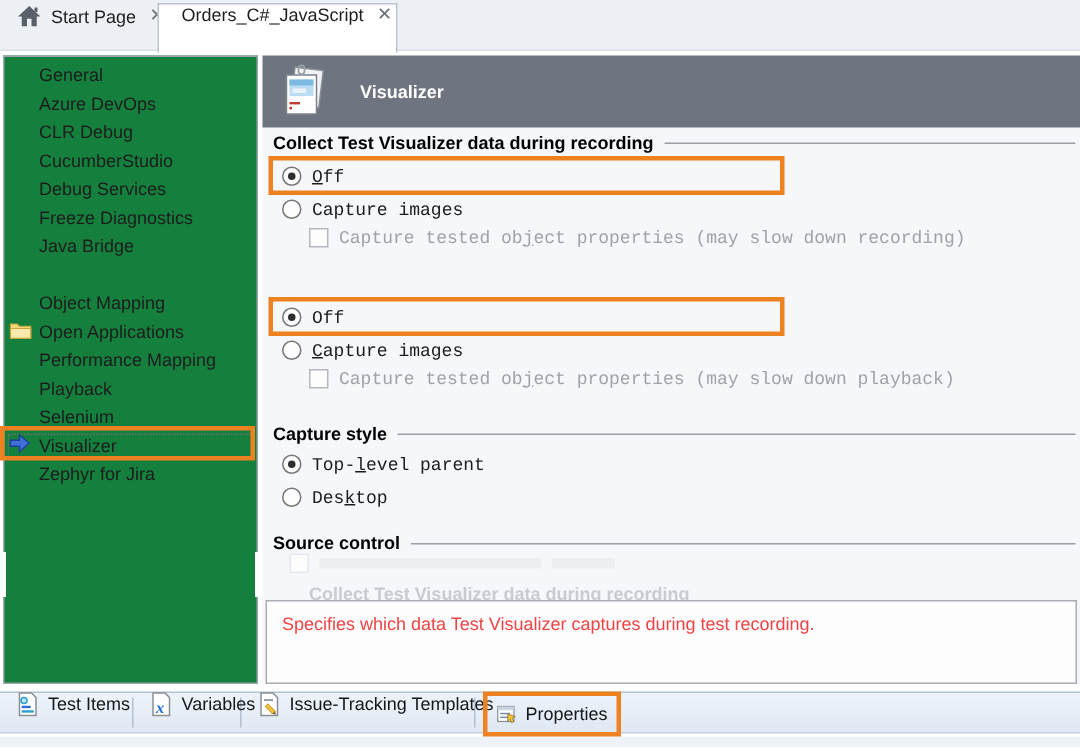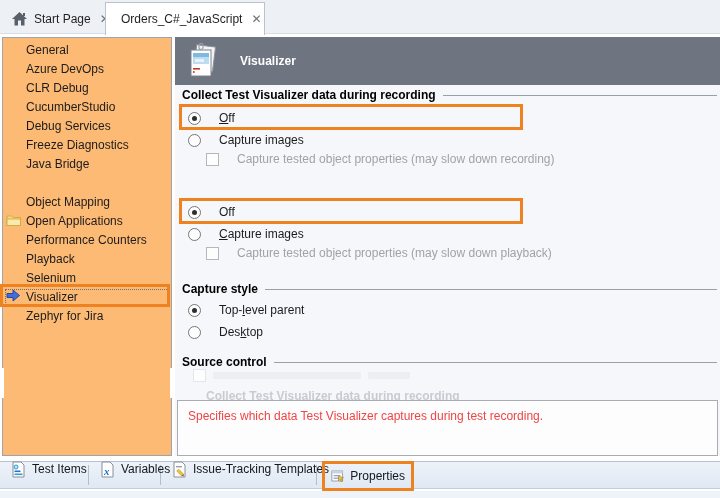--- a/index.html
+++ b/index.html
@@ -2,45 +2,45 @@
 <html><head>
 <meta charset="utf-8">
 <style>
   * { margin:0; padding:0; box-sizing:border-box; }
   html,body { width:720px; height:498px; }
   body { font-family:"Liberation Sans", sans-serif; font-size:12px; color:#1c1c1c; background:#ffffff; }
   .screen { position:relative; width:720px; height:498px; overflow:hidden; background:#ffffff; }
 
   
   .tabstrip { position:absolute; left:0; top:0; width:720px; height:34px; background:#edf1f6; border-bottom:1px solid #d9dee5; }
-  .doc-tab { position:absolute; display:flex; align-items:center; gap:7px; padding:0 8px; cursor:default; }
+  .doc-tab { position:absolute; display:flex; align-items:flex-start; gap:7px; padding:0 8px; cursor:default; }
   .doc-tab.inactive { left:4px; top:4px; height:30px; }
   .doc-tab.active { left:105px; top:2px; height:33px; width:160px; background:#ffffff; border:1px solid #b9c2cd; border-bottom:none; z-index:2; }
   .doc-tab .tab-label { white-space:nowrap; color:#1f1f1f; }
   .tab-close { color:#6b7076; font-size:12px; line-height:12px; padding:0 2px; }
 
   
-  .sidebar { position:absolute; left:2px; top:37px; width:170px; height:419px; background:#fdba74; border:1px solid #9fa4ac; }
+  .sidebar { position:absolute; left:2px; top:37px; width:170px; height:419px; background:#15803d; border:1px solid #9fa4ac; }
   .side-item { position:absolute; left:1px; width:166px; height:18px; display:flex; align-items:center; padding-left:22px; white-space:nowrap; }
   .side-item .icon16 { position:absolute; left:2px; top:1px; }
   .side-item.selected { outline:1px dotted #707070; outline-offset:-2px; }
   .hl { border:3px solid #ee8120; }
   .visualizer-hl { position:absolute; left:0px; top:284px; width:170px; height:23px; z-index:3; pointer-events:none; }
 
   
   .main-bg { position:absolute; left:175px; top:85px; width:545px; height:371px; background:#f5f7fa; }
   .banner { position:absolute; left:175px; top:37px; width:545px; height:48px; background:#6e7480; display:flex; align-items:center; }
   .banner .banner-title { color:#ffffff; font-weight:700; font-size:12px; margin-left:22px; }
   .banner .banner-icon { margin-left:11px; }
 
   .sec { position:absolute; left:182px; right:3px; height:13px; display:flex; align-items:center; gap:7px; z-index:1; }
   .sec .sec-title { font-weight:700; color:#000; white-space:nowrap; }
   .sec .rule { flex:1; height:1px; background:#9aa0a6; margin-top:2px; }
 
-  .opt { position:absolute; display:flex; align-items:flex-end; gap:18px; height:15px; z-index:1; white-space:nowrap; }
+  .opt { position:absolute; display:flex; align-items:center; gap:7px; height:15px; z-index:1; white-space:nowrap;font-family:Liberation Mono, monospace; }
   .radio-ctrl { width:13px; height:13px; border:1px solid #767676; border-radius:50%; background:#fdfdfd; position:relative; flex:0 0 auto; }
   .radio-ctrl.on::after { content:""; position:absolute; left:3px; top:3px; width:5px; height:5px; border-radius:50%; background:#2e2e2e; }
   .check-ctrl { width:13px; height:13px; border:1px solid #b4b8bd; background:#fdfdfd; flex:0 0 auto; }
   .opt.disabled .opt-label { color:#9fa3a8; }
   .mn { text-decoration:underline; text-underline-offset:1px; }
 
   .hl-opt { position:absolute; left:179px; width:344px; height:26px; border:3px solid #ee8120; z-index:2; pointer-events:none; }
 
   
   .patch { position:absolute; background:#ffffff; z-index:2; }
@@ -110,21 +110,21 @@
         <span>Object Mapping</span>
       </div>
     <div class="side-item" style="top:174px">
       <svg class="icon16" width="16" height="14" viewBox="0 0 16 14">
         <path d="M1 3 L1 12.5 L14.5 12.5 L14.5 4.5 L7 4.5 L5.5 3 Z" fill="#f7d77a" stroke="#c9a43a" stroke-width="0.8"></path>
         <path d="M1 6 L14.5 6 L14.5 12.5 L1 12.5 Z" fill="#fae9ad" stroke="#c9a43a" stroke-width="0.8"></path>
       </svg>
       <span>Open Applications</span>
     </div>
     <div class="side-item" style="top:193px">
-        <span>Performance Counters</span>
+        <span>Performance Mapping</span>
       </div>
     <div class="side-item" style="top:212px">
         <span>Playback</span>
       </div>
     <div class="side-item" style="top:231px">
         <span>Selenium</span>
       </div>
     <div class="side-item selected" style="top:250px">
       <svg class="icon16" width="15" height="13" viewBox="0 0 15 13">
         <polygon points="1,4.5 7,4.5 7,1 13.5,6.5 7,12 7,8.5 1,8.5" fill="#3f6fd8" stroke="#1d3e9e" stroke-width="0.9"></polygon>

